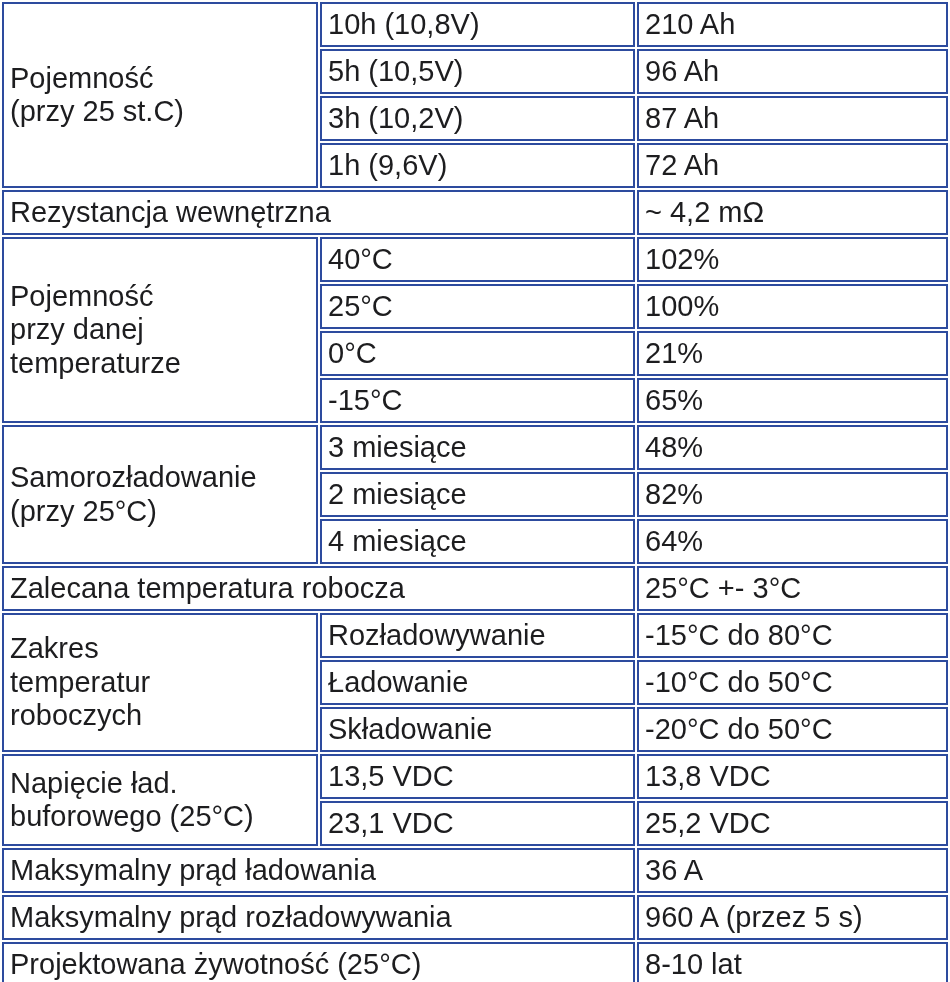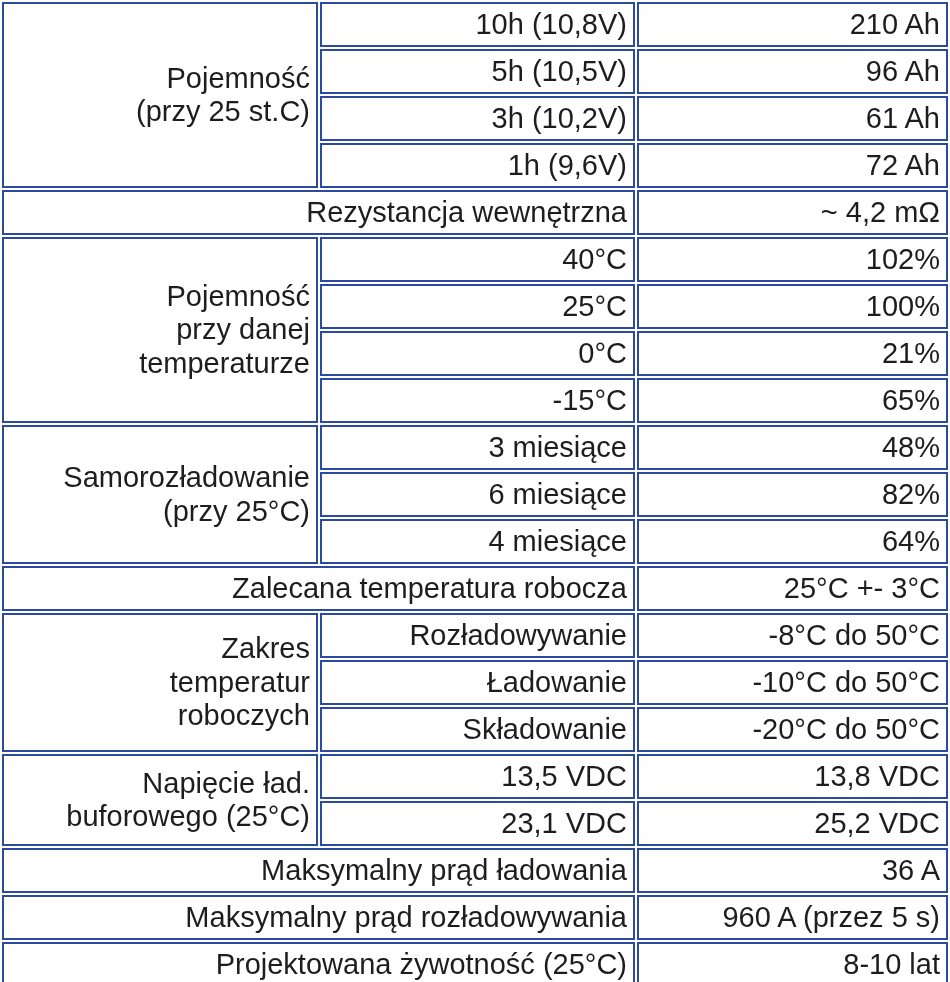--- a/index.html
+++ b/index.html
@@ -21,21 +21,21 @@
     font-size: 29px;
     font-weight: 400;
     color: var(--text);
     background: var(--background);
   }
   .spec-table td {
     border: 2px solid var(--border);
     box-sizing: border-box;
     height: 45px;
     padding: 1px 6px;
-    text-align: right;
+    text-align: left;
     vertical-align: middle;
     white-space: pre-line;
     line-height: 1.15;
     overflow: hidden;
   }
 </style>
 </head>
 <body>
 
 <table class="spec-table">
@@ -51,21 +51,21 @@
 (przy 25 st.C)</td>
       <td>10h (10,8V)</td>
       <td>210 Ah</td>
     </tr>
     <tr>
       <td>5h (10,5V)</td>
       <td>96 Ah</td>
     </tr>
     <tr>
       <td>3h (10,2V)</td>
-      <td>61 Ah</td>
+      <td>87 Ah</td>
     </tr>
     <tr>
       <td>1h (9,6V)</td>
       <td>72 Ah</td>
     </tr>
 
     <tr>
       <td colspan="2">Rezystancja wewnętrzna</td>
       <td>~ 4,2 mΩ</td>
     </tr>
@@ -90,39 +90,39 @@
       <td>65%</td>
     </tr>
 
     <tr>
       <td rowspan="3">Samorozładowanie
 (przy 25°C)</td>
       <td>3 miesiące</td>
       <td>48%</td>
     </tr>
     <tr>
-      <td>6 miesiące</td>
+      <td>2 miesiące</td>
       <td>82%</td>
     </tr>
     <tr>
       <td>4 miesiące</td>
       <td>64%</td>
     </tr>
 
     <tr>
       <td colspan="2">Zalecana temperatura robocza</td>
       <td>25°C +- 3°C</td>
     </tr>
 
     <tr>
       <td rowspan="3">Zakres
 temperatur
 roboczych</td>
       <td>Rozładowywanie</td>
-      <td>-8°C do 50°C</td>
+      <td>-15°C do 80°C</td>
     </tr>
     <tr>
       <td>Ładowanie</td>
       <td>-10°C do 50°C</td>
     </tr>
     <tr>
       <td>Składowanie</td>
       <td>-20°C do 50°C</td>
     </tr>
 

